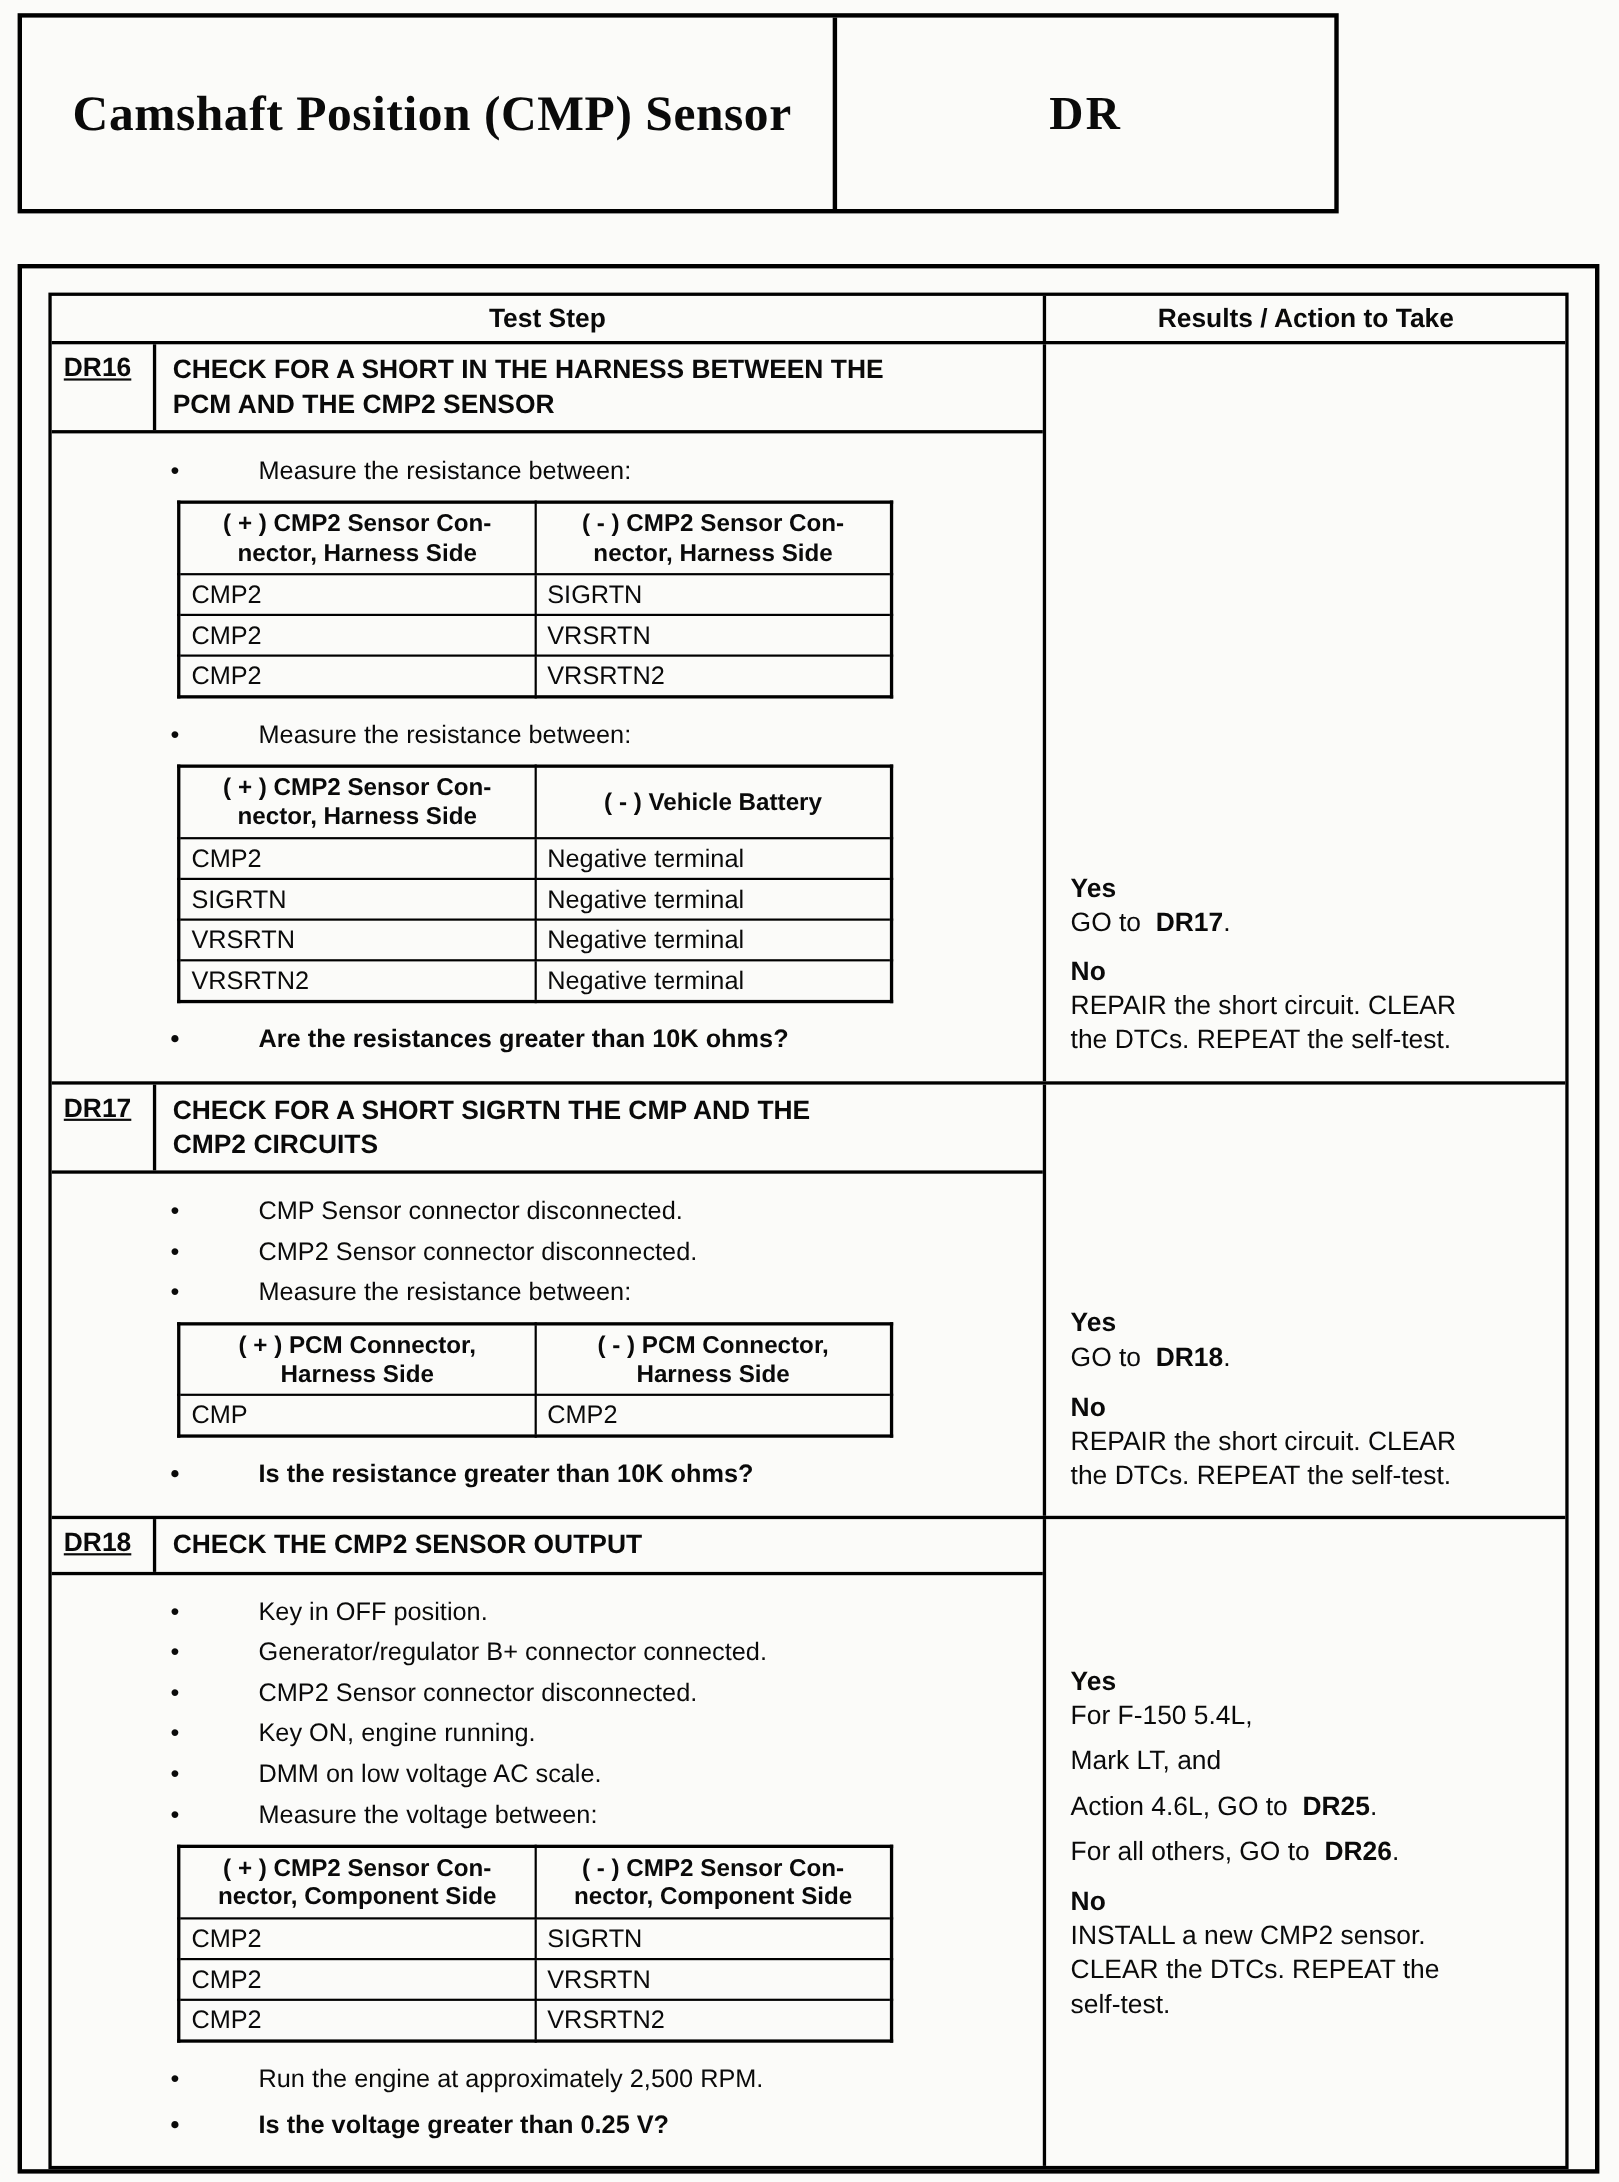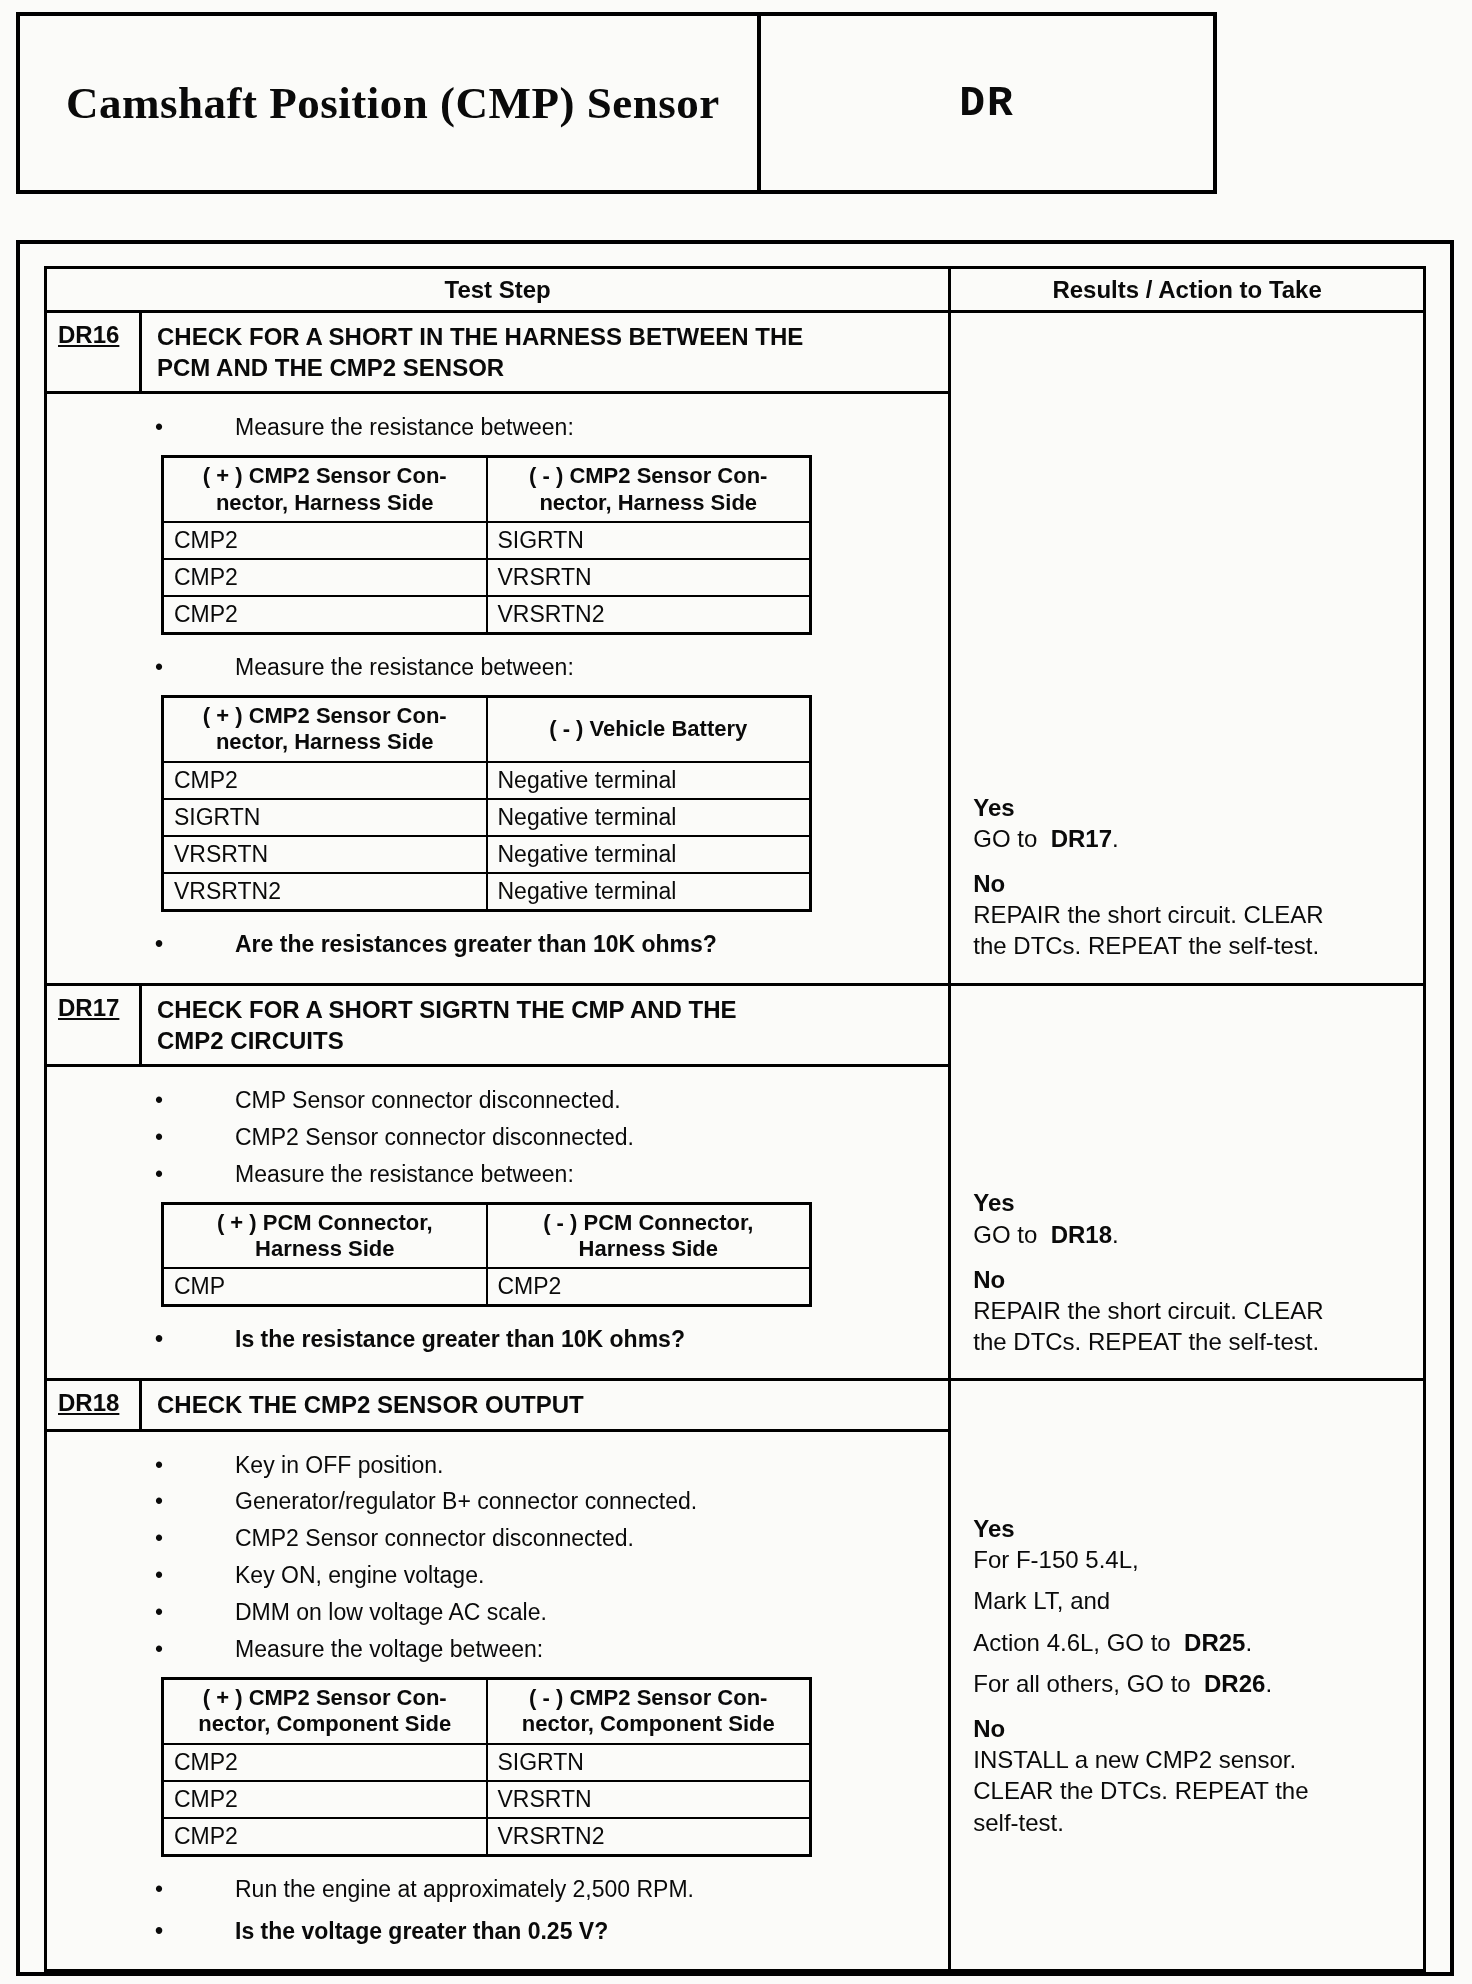--- a/index.html
+++ b/index.html
@@ -15,21 +15,21 @@
     position:absolute; left:16px; top:12px; width:1201px; height:182px;
     border:4px solid #000; background:#fbfbf9;
     display:grid; grid-template-columns:1fr 452px;
   }
   .header-left { display:flex; align-items:center; padding-left:46px; border-right:4px solid #000; }
   .header-title {
     font-family:"Liberation Serif", serif; font-weight:bold; font-size:45px; letter-spacing:.5px;
   }
   .header-right { display:flex; align-items:center; justify-content:center; }
   .header-code {
-    font-family:Liberation Mono, monospace; font-weight:bold; font-size:43px; letter-spacing:2px;
+    font-family:Liberation Serif, serif; font-weight:bold; font-size:43px; letter-spacing:2px;
   }
 
   
   .main-box {
     position:absolute; left:16px; top:240px; width:1438px; min-height:1736px;
     border:4px solid #000; background:#fbfbf9;
   }
   .test-table { margin:22px 24px 0 24px; border:3px solid #000; }
 
   .thead { display:grid; grid-template-columns:65.5% 34.5%; }
@@ -244,21 +244,21 @@
             <div class="bullet">
                 <span class="marker"></span>
                 <span>Generator/regulator B+ connector connected.</span>
               </div>
             <div class="bullet">
                 <span class="marker"></span>
                 <span>CMP2 Sensor connector disconnected.</span>
               </div>
             <div class="bullet">
                 <span class="marker"></span>
-                <span>Key ON, engine voltage.</span>
+                <span>Key ON, engine running.</span>
               </div>
             <div class="bullet">
                 <span class="marker"></span>
                 <span>DMM on low voltage AC scale.</span>
               </div>
             <div class="bullet">
                 <span class="marker"></span>
                 <span>Measure the voltage between:</span>
               </div>
             <table class="mtable">

